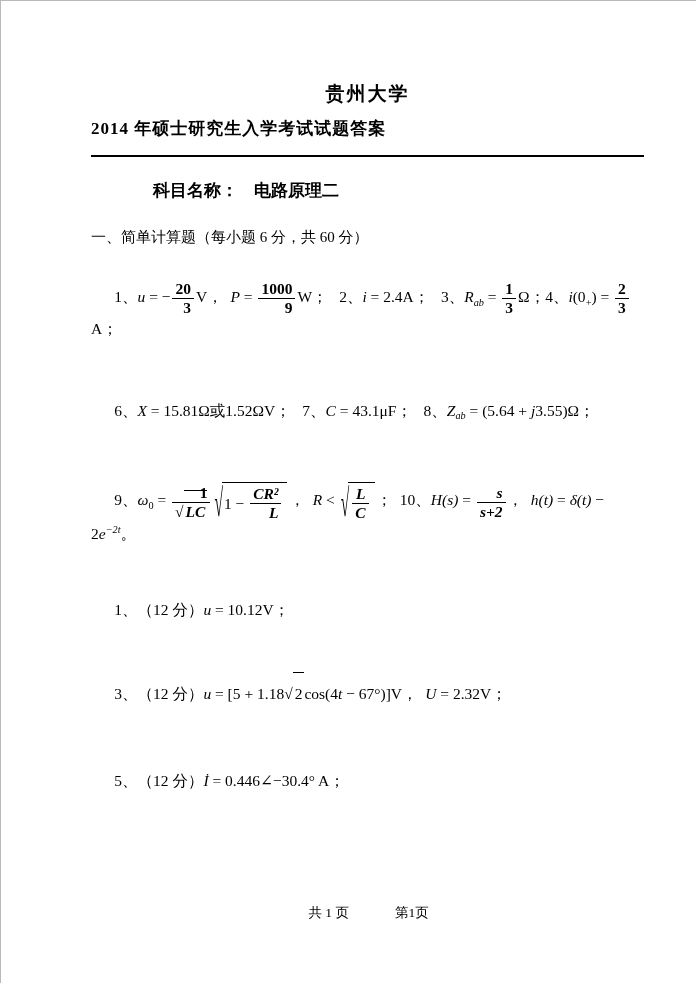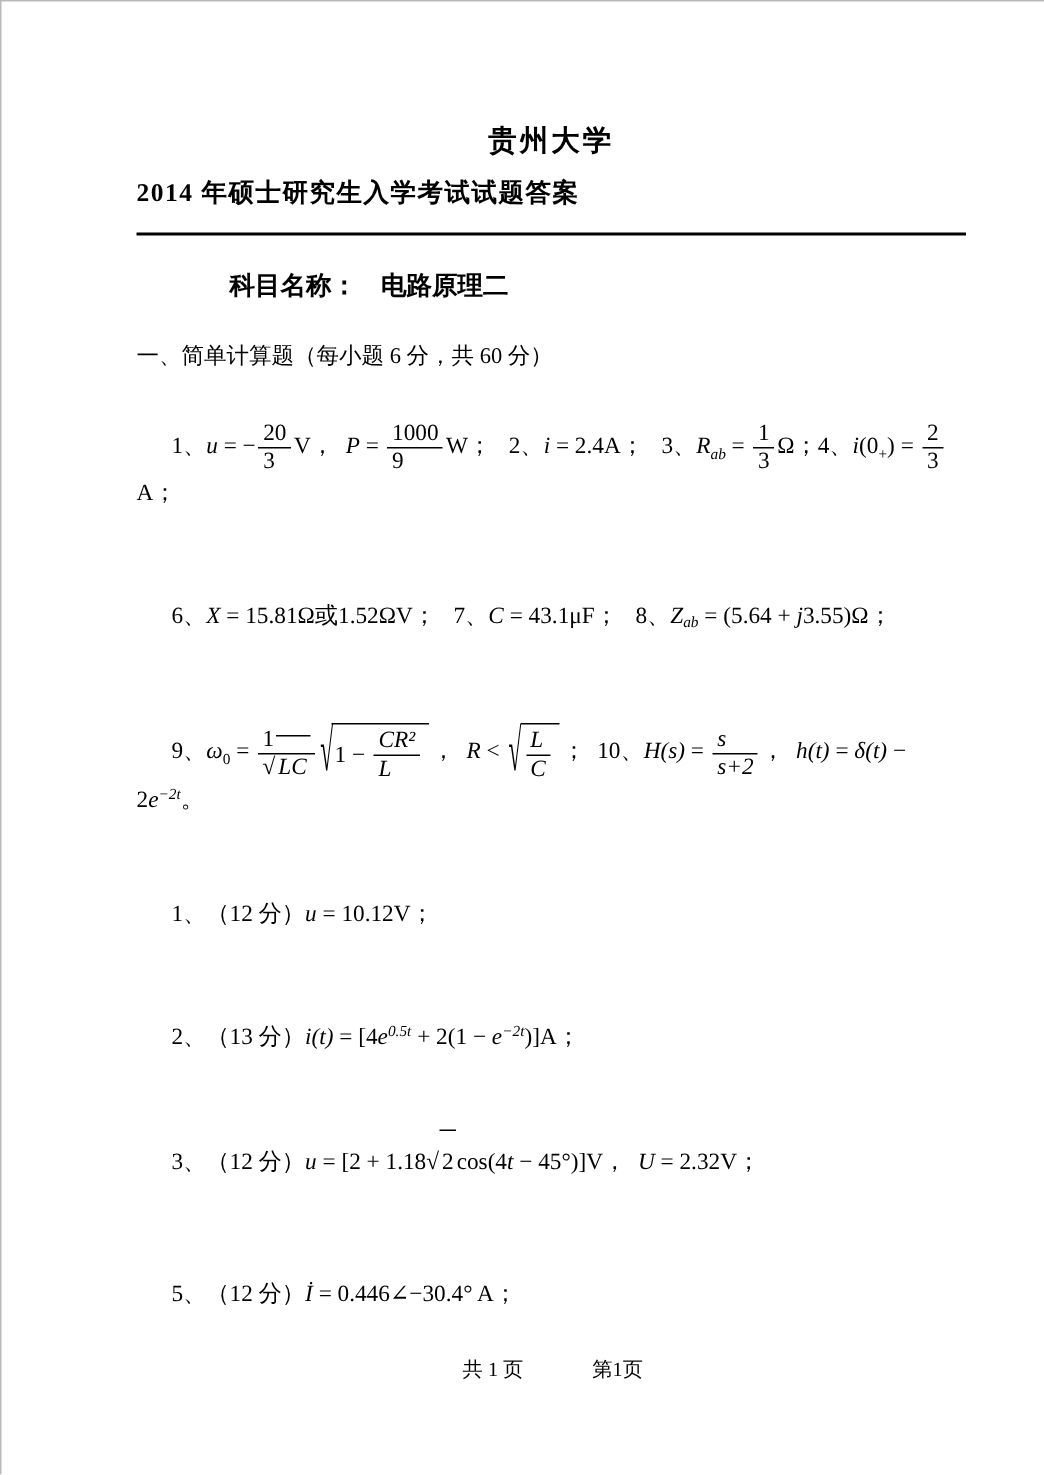--- a/index.html
+++ b/index.html
@@ -19,21 +19,21 @@
   .subject .val{margin-left:16px;}
   .s-heading{font-size:15px;margin-top:26px;}
   .s2-heading{font-size:15px;margin-top:16px;}
   .mline{font-size:15.5px;white-space:pre-wrap;line-height:1.5;}
   .mt6{margin-top:6px}.mt10{margin-top:10px}.mt12{margin-top:12px}
   .mt14{margin-top:14px}.mt18{margin-top:18px}
   .mv{font-style:italic;}
   sub,sup{font-size:66%;line-height:0;}
   sub{vertical-align:-0.35em;margin-top:30px;}
   sup{vertical-align:0.55em;}
-  .frac{display:inline-block;vertical-align:middle;text-align:left;line-height:1.15;margin:0 2px;}
+  .frac{display:inline-block;vertical-align:middle;text-align:right;line-height:1.15;margin:0 2px;font-weight:bold;}
   .frac .num{display:block;padding:0 3px;}
   .frac .den{display:block;border-top:1px solid #000;padding:0 3px;}
   .den-flex{display:flex;align-items:center;justify-content:center;}
   .rad{display:inline-block;}
   .ovl{border-top:1px solid #000;padding:12px 2px;}
   .sqrt{display:inline-flex;align-items:center;vertical-align:middle;margin:0 2px;}
   .rad.big{transform:scaleY(2.5);transform-origin:55% center;margin-right:-1px;}
   .sqbody{border-top:1px solid #000;display:inline-flex;align-items:center;padding:2px 4px 0 2px;}
   .sqrt-s{white-space:nowrap;}
   .footer{position:absolute;left:0;right:0;top:903px;text-align:center;font-size:13.5px;}
@@ -65,26 +65,23 @@
 
     <div class="mline mt14">
       <span class="mt">9、</span><span class="mv">ω</span><sub class="mt">0</sub><span class="mt"> = </span><span class="frac"><span class="num">1</span><span class="den den-flex"><span class="rad">√</span><span class="ovl mv">LC</span></span></span><span class="sqrt"><span class="rad big">√</span><span class="sqbody"><span class="mt">1 − </span><span class="frac"><span class="num mv">CR²</span><span class="den mv">L</span></span></span></span><span class="mt">，  </span><span class="mv">R</span><span class="mt"> &lt; </span><span class="sqrt"><span class="rad big">√</span><span class="sqbody"><span class="frac"><span class="num mv">L</span><span class="den mv">C</span></span></span></span><span class="mt">；  10、</span><span class="mv">H(s)</span><span class="mt"> = </span><span class="frac"><span class="num mv">s</span><span class="den mv">s+2</span></span><span class="mt">，  </span><span class="mv">h(t)</span><span class="mt"> = </span><span class="mv">δ(t)</span><span class="mt"> − 2</span><span class="mv">e</span><sup class="mv">−2t</sup><span class="mt">。</span>
     </div>
 
 
     <div class="mline mt6">
       <span class="mt">1、（12 分）</span><span class="mv">u</span><span class="mt"> = 10.12V；</span>
     </div>
 
-    <div class="mline mt12">
-      <span class="mt">2、（13 分）</span><span class="mv">i(t)</span><span class="mt"> = [4</span><span class="mv">e</span><sup class="mv">0.5t</sup><span class="mt"> + 2(1 − </span><span class="mv">e</span><sup class="mv">−2t</sup><span class="mt">)]A；</span>
-    </div>
 
     <div class="mline mt14">
-      <span class="mt">3、（12 分）</span><span class="mv">u</span><span class="mt"> = [2 + 1.18</span><span class="sqrt-s"><span class="rad">√</span><span class="ovl mt">2</span></span><span class="mt">cos(4</span><span class="mv">t</span><span class="mt"> − 45°)]V，  </span><span class="mv">U</span><span class="mt"> = 2.32V；</span>
+      <span class="mt">3、（12 分）</span><span class="mv">u</span><span class="mt"> = [5 + 1.18</span><span class="sqrt-s"><span class="rad">√</span><span class="ovl mt">2</span></span><span class="mt">cos(4</span><span class="mv">t</span><span class="mt"> − 67°)]V，  </span><span class="mv">U</span><span class="mt"> = 2.32V；</span>
     </div>
 
 
     <div class="mline mt18">
       <span class="mt">5、（12 分）</span><span class="mv">İ</span><span class="mt"> = 0.446∠−30.4° A；</span>
     </div>
 
   </div>
 
   <div class="footer">

